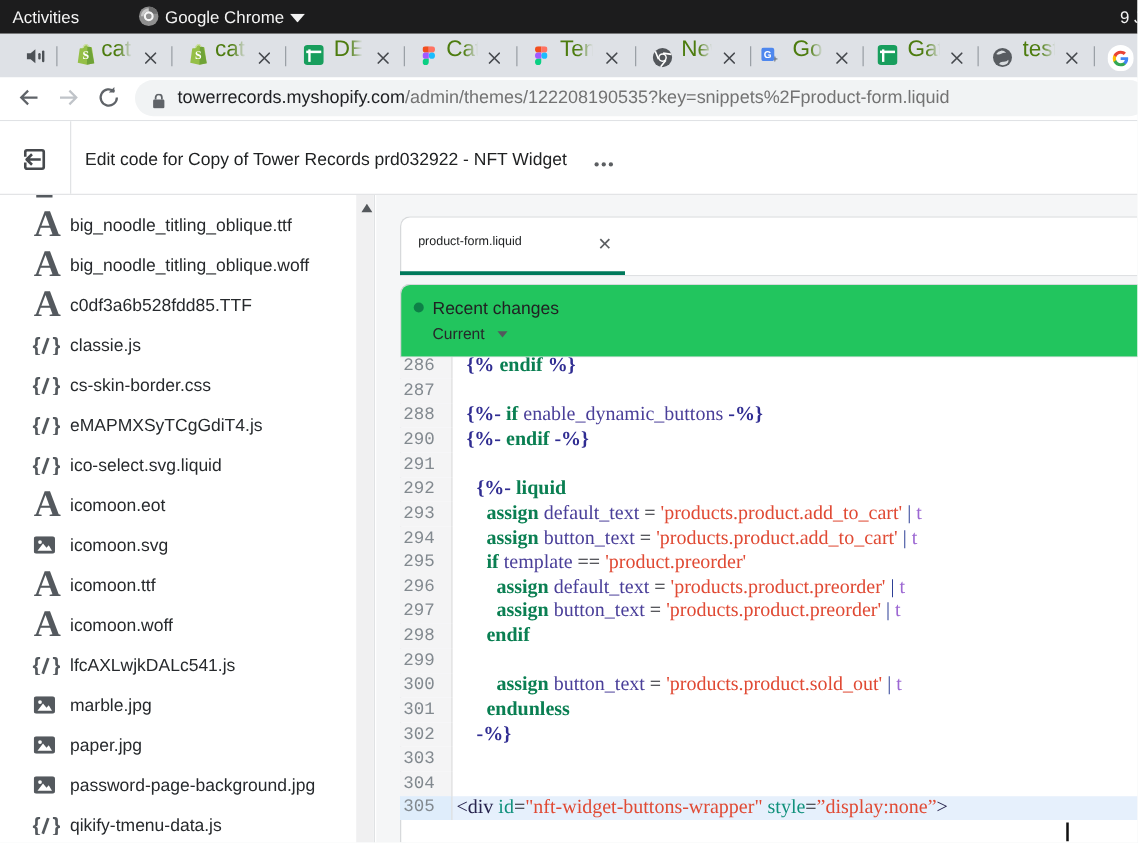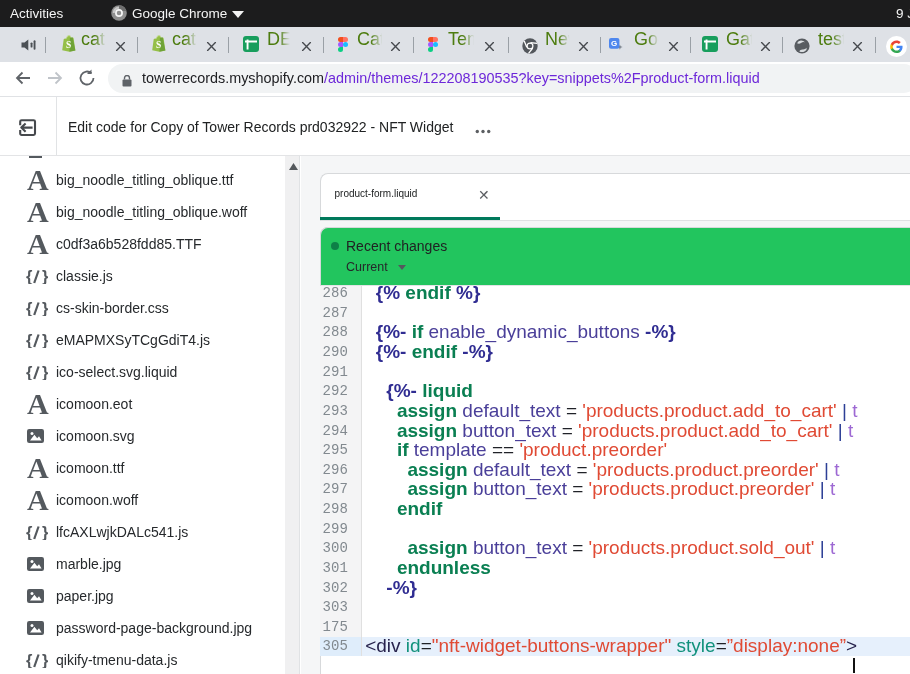--- a/index.html
+++ b/index.html
@@ -8,21 +8,21 @@
 #gnome{left:0;top:0;width:910px;height:27px;background:#1c1c1d;color:#f5f5f5;font-size:13.5px}
 #gnome .txt{position:absolute;top:6px;white-space:nowrap}
 
 #strip{left:0;top:27px;width:910px;height:35px;background:#dee1e6}
 .tsep{position:absolute;top:10px;width:1px;height:16px;background:#9aa0a6}
 .tlabel{position:absolute;top:2px;font-size:18px;color:#4d7c0f;white-space:nowrap;overflow:hidden;-webkit-mask-image:linear-gradient(90deg,#000 48%,transparent 88%)}
 
 #toolbar{left:0;top:62px;width:910px;height:35px;background:#fff;border-bottom:1px solid #e0e2e5}
 #pill{position:absolute;left:108px;top:2px;width:810px;height:29px;border-radius:15px;background:#f1f3f4}
 #url{position:absolute;left:142px;top:7.5px;font-size:14.4px;color:#202124;white-space:nowrap}
-#url .gray{color:#6d28d9}
+#url .gray{color:#737373}
 
 #shead{left:0;top:97px;width:910px;height:59px;background:#fff;border-bottom:1px solid #e3e4e6}
 #shead .div{position:absolute;left:56px;top:0;width:1px;height:58px;background:#e1e3e5}
 #stitle{position:absolute;left:68px;top:22px;font-size:14px;color:#202223}
 
 #sidebar{left:0;top:156px;width:300px;height:518px;background:#fff;border-right:1px solid #e0e2e4}
 .srow{position:absolute;left:0;width:280px;height:32px}
 .sicon{position:absolute;left:27px;width:21px;text-align:center;color:#54595e}
 .fico{font-family:"Liberation Serif",serif;font-weight:bold;font-size:30px;line-height:20px;top:6px;height:20px}
 .stext{position:absolute;left:56px;top:8px;font-size:14px;color:#26292c;line-height:16px}
@@ -39,21 +39,21 @@
 #recent{position:absolute;left:-1px;top:-1px;width:590px;height:59px;border-bottom:1px solid #e1e3e5;background:#22c55e;border-top:1px solid #d7d9db;border-left:1px solid #d7d9db;border-top-left-radius:8px}
 #recent .dot{position:absolute;left:10px;top:14px;width:8px;height:8px;border-radius:50%;background:#0d8047}
 #recent .t1{position:absolute;left:25px;top:9.5px;font-size:14px;color:#202223}
 #recent .t2{position:absolute;left:25px;top:31.5px;font-size:12.5px;color:#26282a}
 #recent .car{position:absolute;left:76.5px;top:36.5px;width:0;height:0;border-left:4.8px solid transparent;border-right:4.8px solid transparent;border-top:5.2px solid #53585d}
 
 #code{position:absolute;left:-1px;top:55.4px;width:590px}
 #recent{z-index:2}
 .row{display:flex;height:19.632px;align-items:center}
 .ln{flex:0 0 42px;height:100%;background:#f4f4f5;border-right:1px solid #e0e0e0;display:flex;align-items:center;justify-content:flex-end;padding-right:13.2px;font-family:"Liberation Mono",monospace;font-size:14px;color:#82898f}
-.cd{font-family:Liberation Sans, sans-serif;font-size:19px;white-space:pre;padding-left:3.2px;color:#202228}
+.cd{font-family:Liberation Serif, serif;font-size:16px;white-space:pre;padding-left:3.2px;color:#202228}
 .k{color:#0a7f52;font-weight:bold}
 .b{color:#302d92;font-weight:bold}
 .s{color:#e04a34}
 .v{color:#4a3f99}
 .t{color:#27234d}
 .a{color:#11917c}
 .f{color:#9d68d3}
 .p{color:#2d3f96}
 .hl{background:#dfedfb}
 .rowhl{background:#e6f0fc}
@@ -408,21 +408,21 @@
       </div>
       <div class="row">
         <div class="ln">302</div>
         <div class="cd">    <span class="b">-%}</span></div>
       </div>
       <div class="row">
         <div class="ln">303</div>
         <div class="cd"></div>
       </div>
       <div class="row">
-        <div class="ln">175</div>
+        <div class="ln">304</div>
         <div class="cd"></div>
       </div>
       <div class="row rowhl">
         <div class="ln hl">305</div>
         <div class="cd"><span class="t">&lt;div</span> <span class="a">id</span>=<span class="s">"nft-widget-buttons-wrapper"</span> <span class="a">style</span>=<span class="s">”display:none”</span><span class="t">&gt;</span></div>
       </div>
     </div>
   <div id="recent">
     <div class="dot"></div>
     <div class="t1">Recent changes</div>

